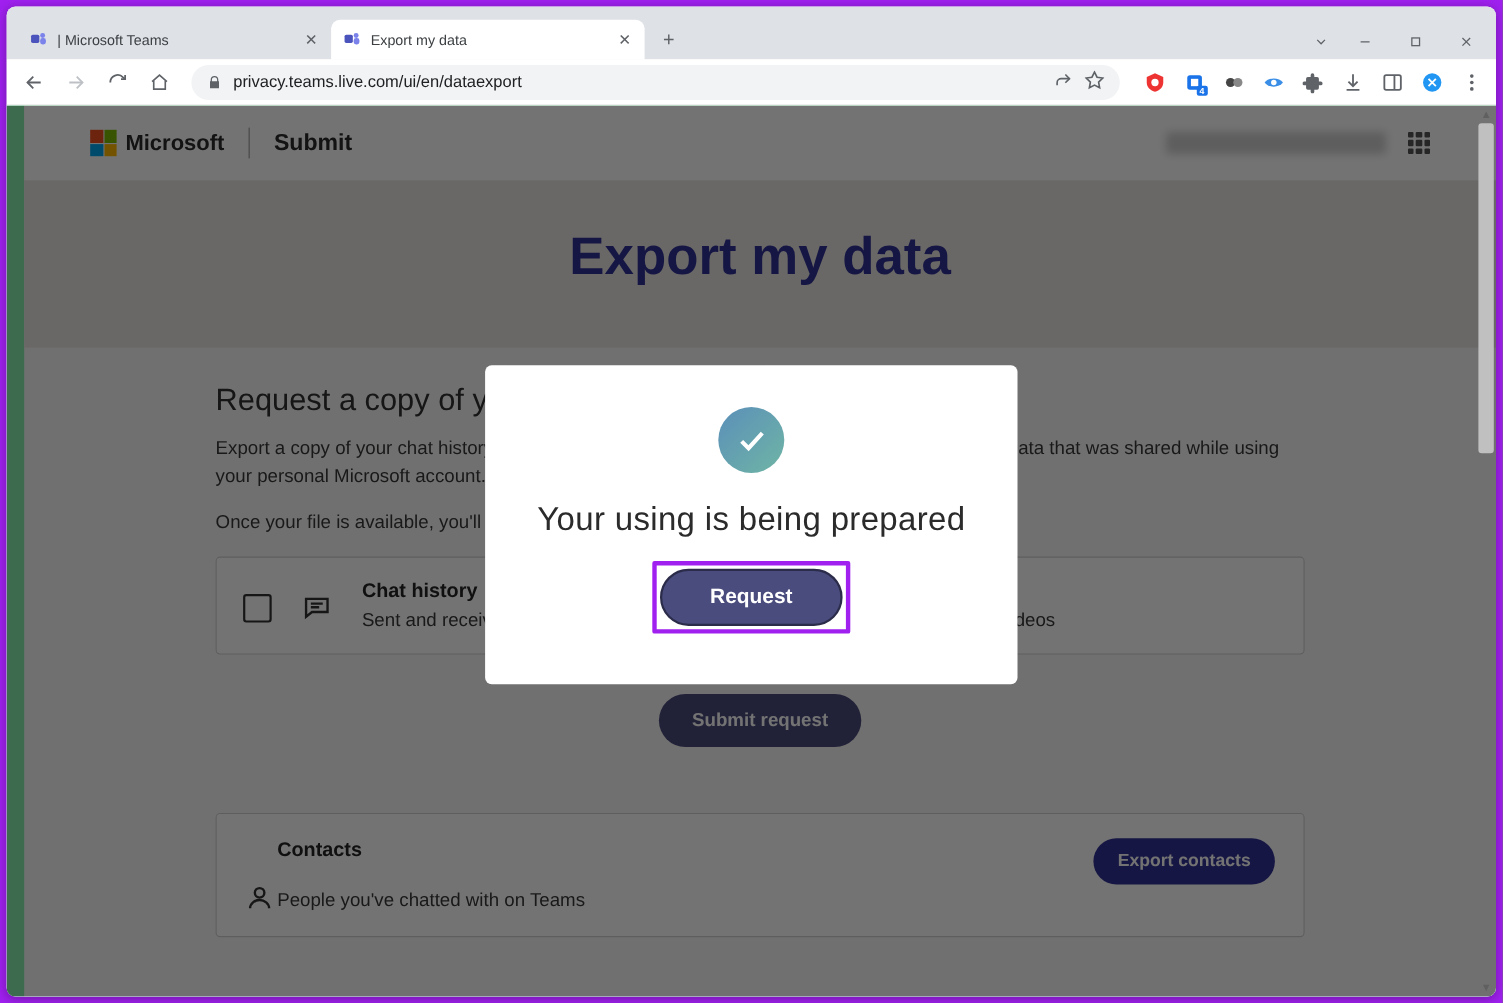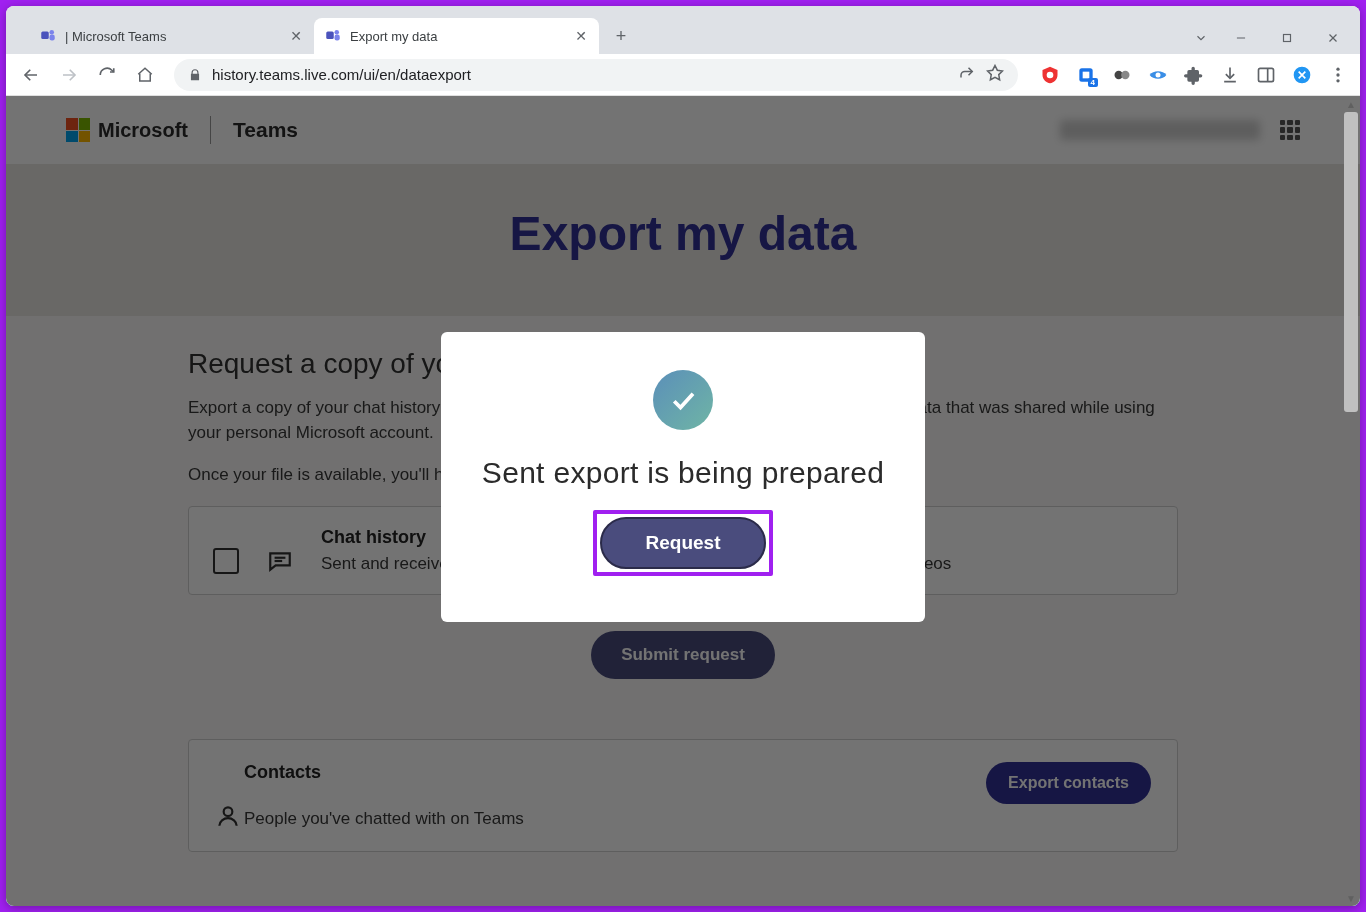--- a/index.html
+++ b/index.html
@@ -1,19 +1,19 @@
 <!DOCTYPE html>
 <html><head>
 <meta charset="utf-8">
 <style>
 * { margin: 0; padding: 0; box-sizing: border-box; font-family: "Segoe UI", -apple-system, sans-serif; }
 body { width: 1366px; height: 912px; background: #a020f0; padding: 6px; overflow: hidden; }
 .browser-window { width: 100%; height: 100%; background: #fff; border-radius: 8px; overflow: hidden; display: flex; flex-direction: column; box-shadow: 0 2px 10px rgba(0,0,0,.3); }
 .titlebar { height: 48px; background: #dee1e6; display: flex; align-items: flex-end; }
-.tabs-strip { display: flex; align-items: flex-end; height: 48px; padding-left: 10px; flex: 1; margin-left: 13px; }
+.tabs-strip { display: flex; align-items: flex-end; height: 48px; padding-left: 10px; flex: 1; }
 .tab { height: 36px; width: 285px; display: flex; align-items: center; padding: 0 10px; gap: 8px; border-radius: 8px 8px 0 0; font-size: 13px; color: #3c4043; position: relative; }
 .tab.inactive { background: transparent; }
 .tab.active { background: #fff; }
 .tab-favicon { width: 18px; height: 18px; flex-shrink: 0; display: flex; align-items: center; justify-content: center; }
 .tab-title { flex: 1; white-space: nowrap; overflow: hidden; text-overflow: ellipsis; }
 .tab-close { width: 16px; height: 16px; display: flex; align-items: center; justify-content: center; border-radius: 50%; cursor: pointer; font-size: 14px; color: #5f6368; }
 .new-tab { width: 28px; height: 28px; display: flex; align-items: center; justify-content: center; margin-left: 8px; margin-bottom: 4px; border-radius: 50%; cursor: pointer; color: #5f6368; font-size: 18px; }
 .window-controls { display: flex; align-items: flex-start; padding-top: 2px; margin-right: 4px; }
 .window-control { width: 46px; height: 32px; display: flex; align-items: center; justify-content: center; cursor: pointer; color: #5f6368; }
 .window-control svg { width: 14px; height: 14px; }
@@ -24,39 +24,39 @@
 .nav-btn svg { width: 18px; height: 18px; }
 .omnibox { flex: 1; height: 32px; background: #f1f3f4; border-radius: 16px; display: flex; align-items: center; padding: 0 14px; margin: 0 8px; font-size: 15px; color: #202124; }
 .omnibox .lock { margin-right: 10px; color: #5f6368; }
 .omnibox .lock svg { width: 14px; height: 14px; display: block; }
 .omnibox-actions { display: flex; align-items: center; gap: 10px; margin-left: auto; }
 .omnibox-actions svg { width: 18px; height: 18px; color: #5f6368; }
 .ext-icons { display: flex; align-items: center; gap: 8px; margin-left: 6px; }
 .ext-icon { width: 28px; height: 28px; display: flex; align-items: center; justify-content: center; border-radius: 4px; cursor: pointer; position: relative; }
 .ext-icon svg { width: 20px; height: 20px; }
 .ext-badge { position: absolute; bottom: 2px; right: 2px; background: #1a73e8; color: #fff; font-size: 8px; font-weight: 700; padding: 0 3px; border-radius: 2px; }
-.content-area { flex: 1; position: relative; overflow: hidden; background: #7dd3fc; }
+.content-area { flex: 1; position: relative; overflow: hidden; background: #86efac; padding-left: 16px; }
 .page { width: 100%; height: 100%; overflow-y: scroll; background: #faf9f8; }
 .ms-header { height: 68px; background: #fff; display: flex; align-items: center; padding: 0 60px; }
 .ms-logo { display: flex; align-items: center; gap: 8px; }
 .ms-logo-grid { width: 24px; height: 24px; display: grid; grid-template-columns: 1fr 1fr; grid-template-rows: 1fr 1fr; gap: 1px; }
 .ms-logo-grid span:nth-child(1){background:#f25022;} .ms-logo-grid span:nth-child(2){background:#7fba00;} .ms-logo-grid span:nth-child(3){background:#00a4ef;} .ms-logo-grid span:nth-child(4){background:#ffb900;}
 .ms-logo-text { font-size: 20px; font-weight: 600; color: #2b2b2b; }
 .ms-divider { width: 1px; height: 28px; background: #999; margin: 0 22px; }
 .ms-teams-text { font-size: 21px; font-weight: 600; color: #2b2b2b; }
 .ms-header-right { margin-left: auto; display: flex; align-items: center; gap: 20px; }
 .ms-header-right .blur { width: 200px; height: 20px; background: #d0d0d0; border-radius: 3px; filter: blur(4px); }
 .ms-header-right .grid-icon { width: 20px; height: 20px; display: grid; grid-template-columns: repeat(3,1fr); grid-template-rows: repeat(3,1fr); gap: 2px; }
 .ms-header-right .grid-icon span{background:#555;border-radius:1px;}
 .page-title-section { background: #e8e6e3; padding: 42px 0 55px; text-align: center; }
 .page-title-section h1 { font-size: 48px; font-weight: 600; color: #323297; }
 .page-body { max-width: 990px; margin: 0 auto; padding: 32px 0 40px; }
 .section-heading { font-size: 28px; font-weight: 400; color: #323232; margin-bottom: 16px; }
 .section-desc { font-size: 17px; color: #393939; line-height: 1.45; margin-bottom: 18px; }
-.card { border: 1px solid #d1d1d1; border-radius: 4px; padding: 20px 24px; margin-bottom: 10px; display: flex; align-items: flex-end; gap: 28px; background: #fff; }
+.card { border: 1px solid #d1d1d1; border-radius: 4px; padding: 20px 24px; margin-bottom: 10px; display: flex; align-items: center; gap: 28px; background: #fff; }
 .card-check { width: 26px; height: 26px; border: 2px solid #323232; border-radius: 3px; margin-top: 6px; flex-shrink: 0; }
 .card-icon { width: 26px; height: 26px; flex-shrink: 0; margin-top: 4px; }
 .card-content { flex: 1; }
 .card-title { font-size: 18px; font-weight: 700; color: #242424; margin-bottom: 6px; }
 .card-text { font-size: 17px; color: #393939; }
 .submit-row { text-align: center; margin: 36px 0 60px; }
 .submit-btn { background: #4a4c7d; color: #fff; border: none; padding: 14px 30px; border-radius: 26px; font-size: 17px; font-weight: 600; cursor: pointer; }
 .contacts-card { border: 1px solid #d1d1d1; border-radius: 4px; padding: 22px 26px; background: #fff; display: flex; align-items: flex-start; }
 .contacts-info { display: flex; align-items: flex-end; gap: 3px; flex: 1; }
 .contacts-title { font-size: 18px; font-weight: 700; color: #242424; }
@@ -153,21 +153,21 @@
           <path d="M3 11l9-8 9 8"></path>
           <path d="M5 10v10h14V10"></path>
         </svg>
     </div>
     <div class="omnibox">
       <span class="lock">
         <svg viewBox="0 0 24 24" fill="currentColor">
             <path d="M6 10V8a6 6 0 0 1 12 0v2h1v11H5V10h1zm2 0h8V8a4 4 0 0 0-8 0v2z"></path>
           </svg>
       </span>
-      <span>history.teams.live.com/ui/en/dataexport</span>
+      <span>privacy.teams.live.com/ui/en/dataexport</span>
       <div class="omnibox-actions">
         <span><svg viewBox="0 0 24 24" fill="none" stroke="currentColor" stroke-width="2">
               <path d="M14 5l5 5-5 5"></path>
               <path d="M19 10H9a5 5 0 0 0-5 5v3"></path>
             </svg></span>
         <span><svg viewBox="0 0 24 24" fill="none" stroke="currentColor" stroke-width="2">
               <polygon points="12 2 15.09 8.26 22 9.27 17 14.14 18.18 21.02 12 17.77 5.82 21.02 7 14.14 2 9.27 8.91 8.26 12 2"></polygon>
             </svg></span>
       </div>
     </div>
@@ -237,21 +237,21 @@
         <div class="ms-logo">
           <div class="ms-logo-grid">
               <span></span>
               <span></span>
               <span></span>
               <span></span>
             </div>
           <span class="ms-logo-text">Microsoft</span>
         </div>
         <div class="ms-divider"></div>
-        <span class="ms-teams-text">Teams</span>
+        <span class="ms-teams-text">Submit</span>
         <div class="ms-header-right">
           <div class="blur"></div>
           <div class="grid-icon">
               <span></span>
               <span></span>
               <span></span>
               <span></span>
               <span></span>
               <span></span>
               <span></span>
@@ -307,21 +307,21 @@
       </div>
     </div>
 
     <div class="overlay">
       <div class="modal">
         <div class="modal-check">
           <svg viewBox="0 0 24 24">
               <polyline points="5 13 10 18 20 7"></polyline>
             </svg>
         </div>
-        <div class="modal-title">Sent export is being prepared</div>
+        <div class="modal-title">Your using is being prepared</div>
         <div class="modal-btn-wrap">
           <button class="modal-btn">Request</button>
         </div>
       </div>
     </div>
 
     <div class="scroll-indicator">
       <div class="scroll-arrow" style="top:0">▲</div>
       <div class="scroll-thumb" style="top:16px;height:300px"></div>
       <div class="scroll-arrow" style="bottom:0">▼</div>

